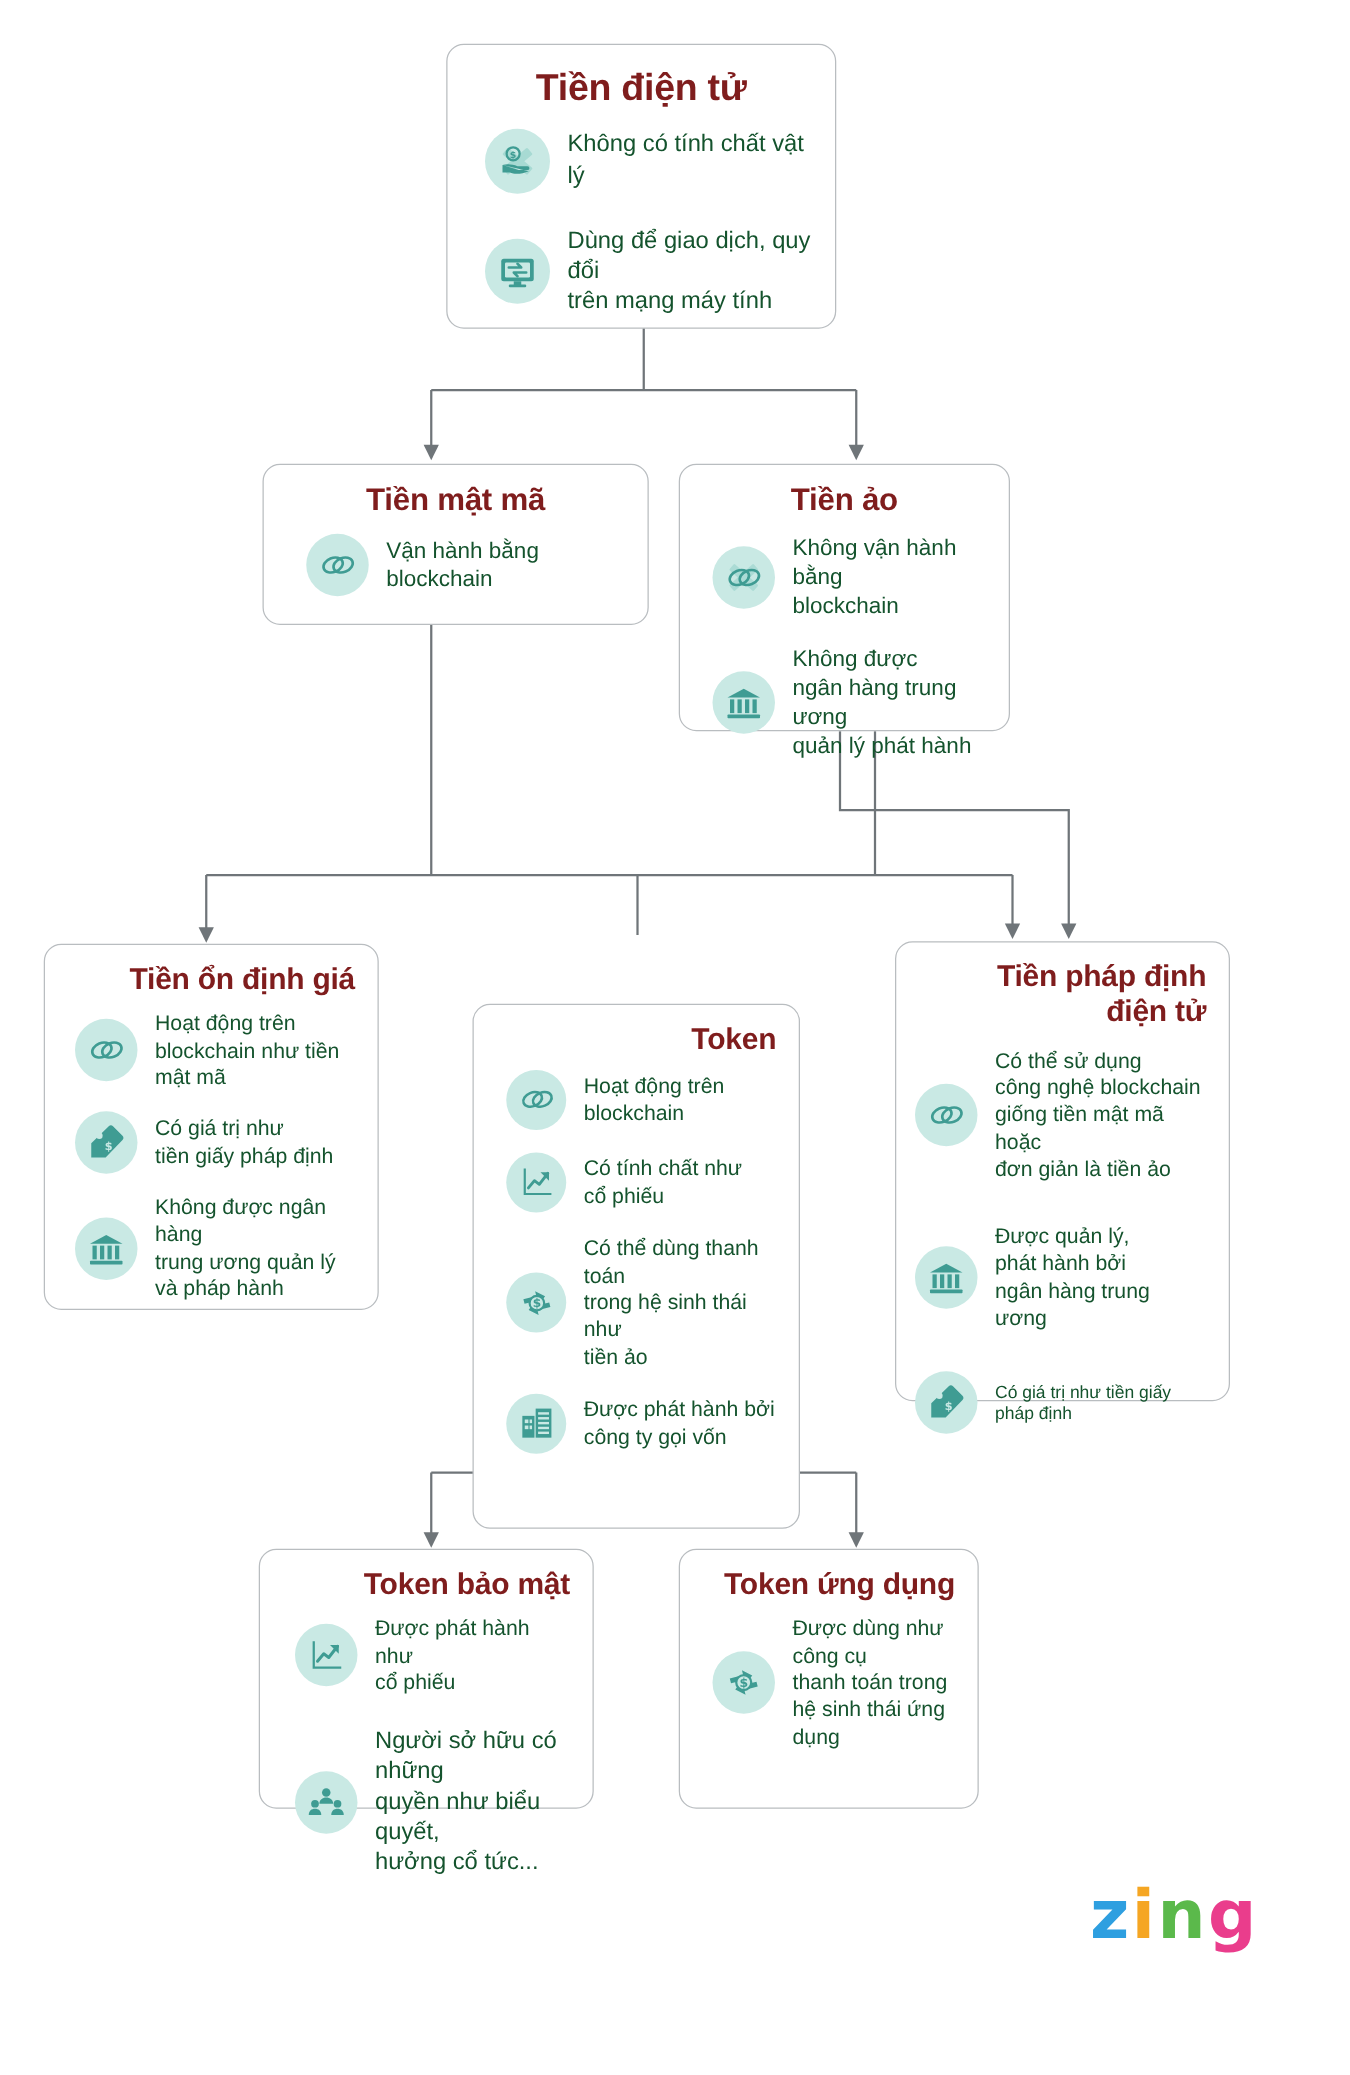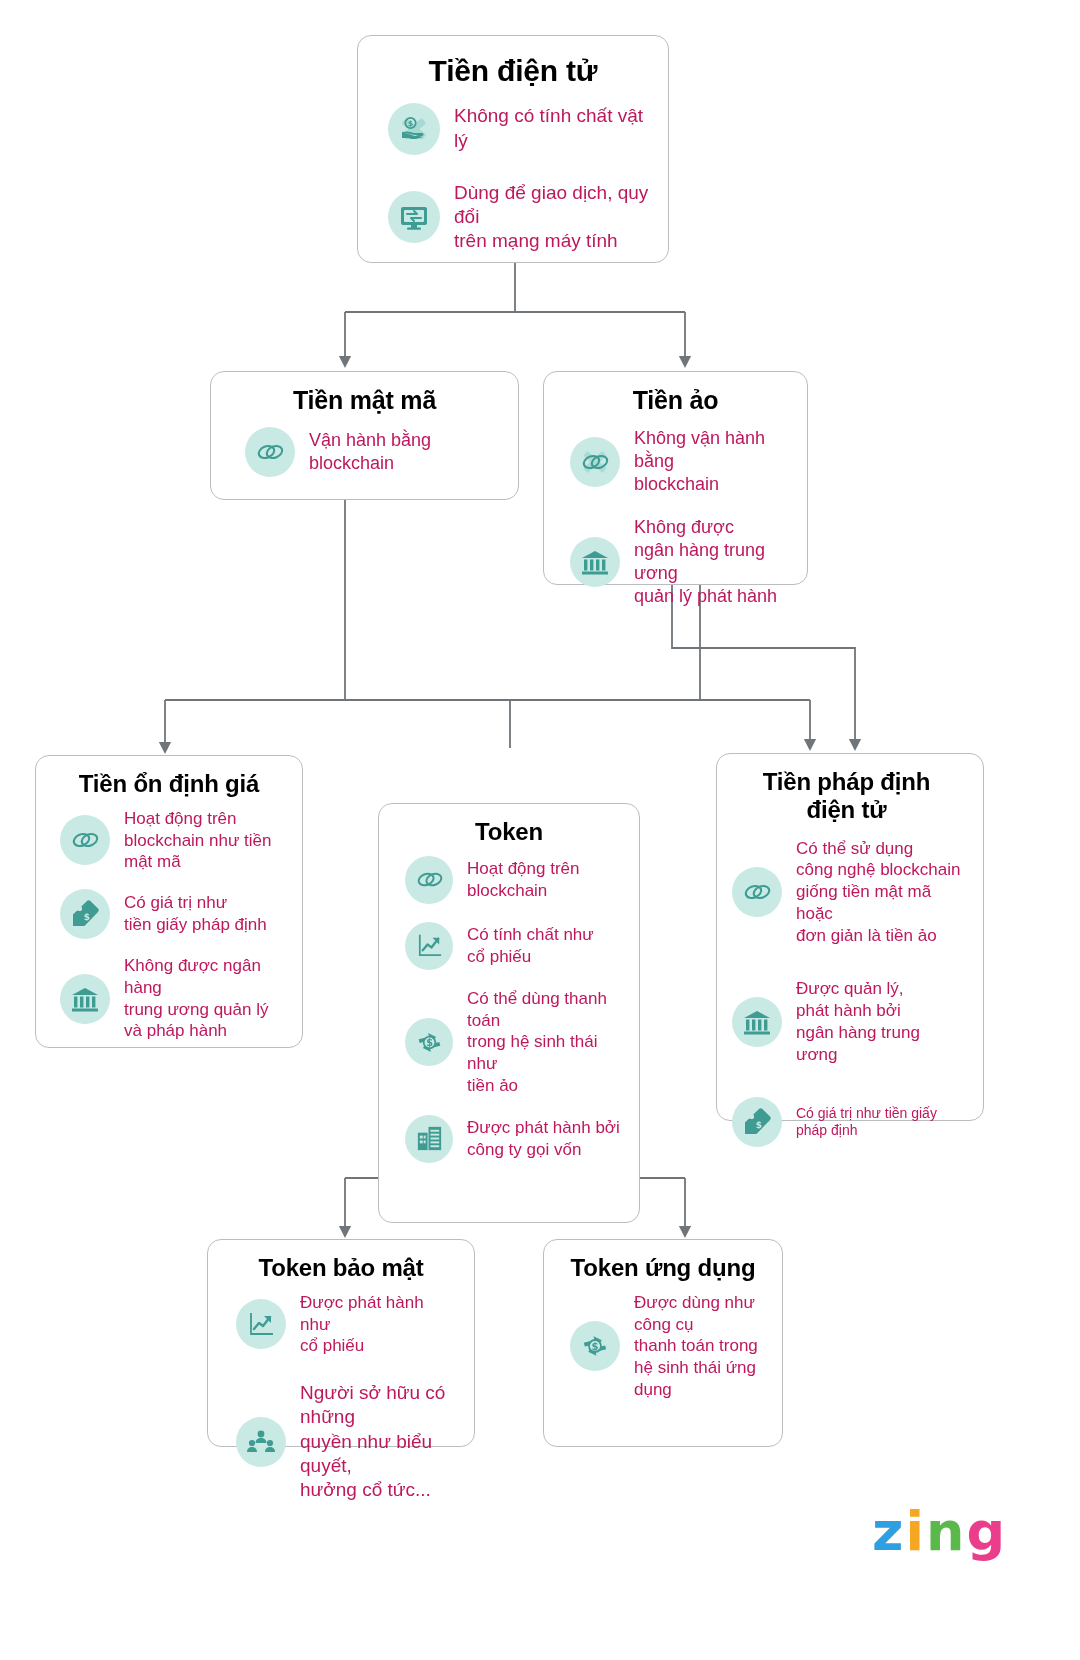--- a/index.html
+++ b/index.html
@@ -20,36 +20,36 @@
   .node {
     position: absolute;
     background: #ffffff;
     border: 1.4px solid #b9bdc0;
     border-radius: 14px;
     padding: 14px 18px 18px 18px;
   }
   .node-title {
     text-align: center;
     font-weight: bold;
-    color: #000000;
+    color: #7f1d1d;
     letter-spacing: -0.2px;
     line-height: 1.16;
   }
   .t-xl { font-size: 30px; margin-bottom: 14px; }
   .t-lg { font-size: 25px; margin-bottom: 12px; }
-  .t-md { font-size: 24px; margin-bottom: 10px; }
+  .t-md { font-size: 24px; margin-bottom: 10px; text-align: right; }
 
   .bullets { display: flex; flex-direction: column; }
   .bullet {
     display: flex;
     align-items: center;
     gap: 14px;
   }
   .bullet-text {
-    color: #be185d;
+    color: #14532d;
     line-height: 1.28;
     white-space: pre-line;
   }
   .ico {
     flex: 0 0 auto;
     border-radius: 50%;
     background: #c9e9e4;
     display: flex; align-items: center; justify-content: center;
   }
   .ico svg { display: block; }

